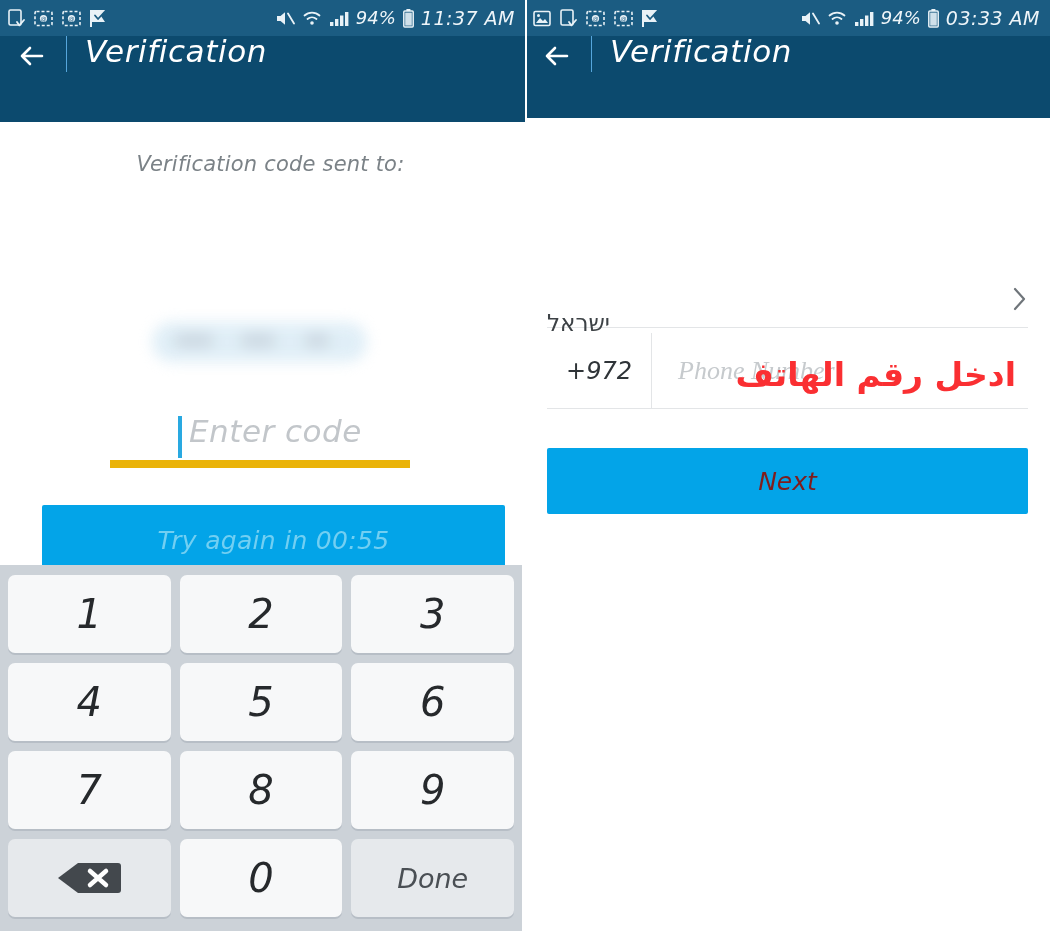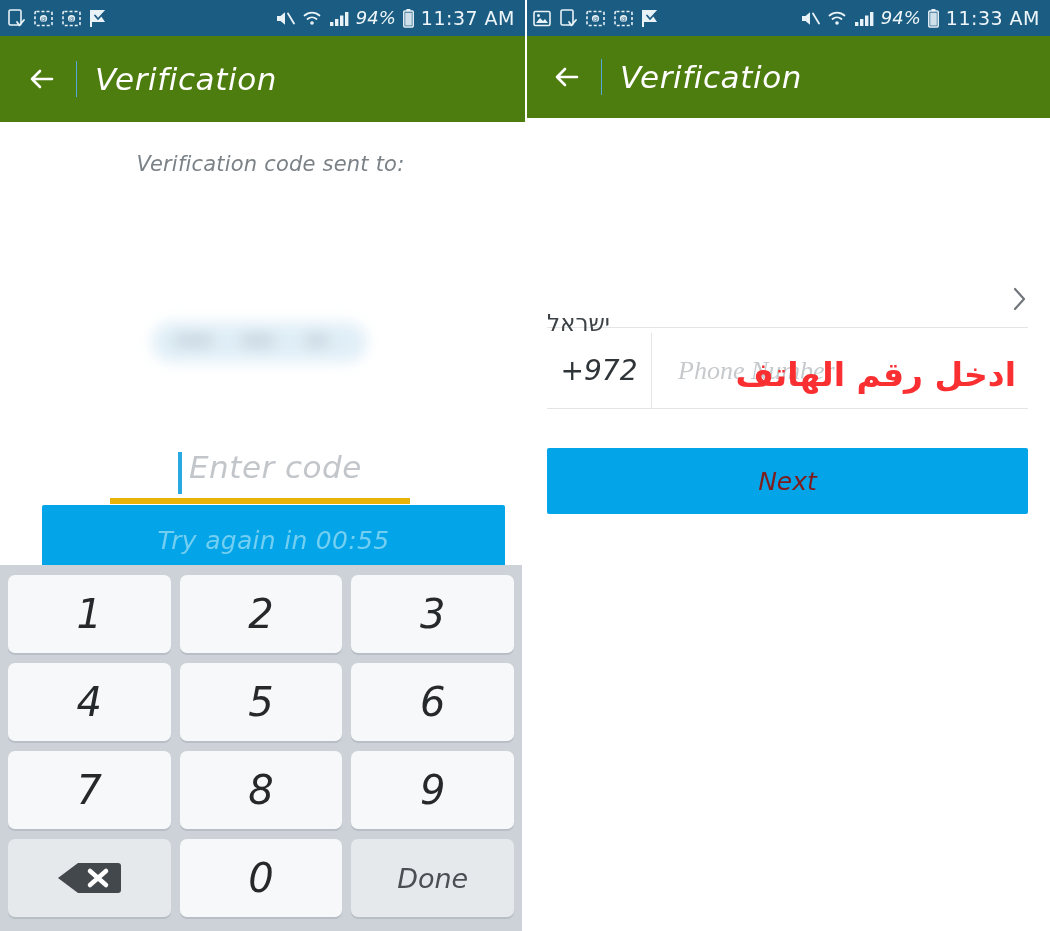--- a/index.html
+++ b/index.html
@@ -28,29 +28,29 @@
   
   .statusbar {
     position:relative; height:36px; background:#1b5c82; color:#e9f2f7;
     display:flex; align-items:center; padding:0 10px 0 8px;
   }
   .sb-left { display:flex; align-items:center; gap:9px; }
   .sb-right { margin-left:auto; display:flex; align-items:center; gap:7px; }
   .sb-icon { display:block; }
   .sb-text {
     font-family:"DejaVu Sans", sans-serif;
-    font-size:19px; letter-spacing:.5px; color:#eef5f9;
+    font-size:19px; font-style:italic; letter-spacing:.5px; color:#eef5f9;
     line-height:1; white-space:nowrap;
   }
   .sb-batt-num { font-size:18px; font-style:italic; letter-spacing:0px; }
 
   
   .appbar {
-    position:relative; height:86px; background:#4d7c0f;
-    display:flex; align-items:center; padding-left:22px;
+    position:relative; height:86px; background:#0c4a6e;
+    display:flex; padding-left:12px;
   }
   .appbar.r { height:82px; }
   .back-arrow { width:40px; height:40px; position:relative; flex:0 0 auto; }
   .divider-v { width:1px; height:36px; background:#56a6dc; margin:0 18px 0 14px; flex:0 0 auto; }
   .appbar-title {
     font-family:"DejaVu Sans", sans-serif;
     font-style:italic; font-size:31px; color:#ffffff; letter-spacing:.6px;
     line-height:1; white-space:nowrap;
   }
 
@@ -66,22 +66,21 @@
     background:#dfeef7; border-radius:22px;
     filter:blur(7px); opacity:.95;
   }
   .blurred-number .bdot { position:absolute; top:11px; height:15px; background:#b9c6cf; border-radius:8px; opacity:.55; }
   .bdot.b1 { left:22px; width:40px; }
   .bdot.b2 { left:88px; width:36px; }
   .bdot.b3 { left:152px; width:26px; }
 
   .code-field {
     position:absolute; left:110px; top:291px; width:300px; height:55px;
-    border-bottom:6px solid #eab308;
-    margin-top:36px;
+    border-bottom:8px solid #eab308;
   }
   .caret { position:absolute; left:68px; top:3px; width:4px; height:42px; background:#29a9e1; }
   .code-ph {
     position:absolute; left:79px; top:0px;
     font-family:"DejaVu Sans", sans-serif; font-style:italic;
     font-size:31px; color:#c2c6ca; letter-spacing:.5px;
   }
 
   .btn-blue {
     position:absolute; left:30px; top:383px; width:463px; height:71px;
@@ -124,21 +123,21 @@
     font-family:"DejaVu Sans", sans-serif; font-size:23px; color:#3d4246; direction:rtl;margin-top:48px;
   }
   .chev { margin-left:auto; width:16px; height:26px; position:relative; }
 
   .phone-row {
     position:absolute; left:22px; right:22px; top:215px; height:76px;
     display:flex; align-items:stretch; border-bottom:1px solid #e3e5e7;
   }
   .cc {
     width:105px; display:flex; align-items:center; justify-content:center;
-    font-family:"DejaVu Sans", sans-serif; font-style:italic; font-size:28px; color:#2f3438;
+    font-family:"DejaVu Sans", sans-serif; font-style:italic; font-size:24px; color:#2f3438;
     border-right:1px solid #e3e5e7;
   }
   .phone-ph {
     flex:1; display:flex; align-items:center; padding-left:26px;
     font-family:Liberation Serif, serif; font-style:italic; font-size:26px; color:#c6cacd;
   }
   .arabic-note {
     position:absolute; right:12px; top:22px;
     font-family:"DejaVu Sans", sans-serif; font-weight:bold;
     font-size:33px; color:#fa2f32; direction:rtl; white-space:nowrap;
@@ -299,21 +298,21 @@
             <rect x="6" y="9" width="3.4" height="7" fill="#e9f2f7"></rect>
             <rect x="11" y="5.5" width="3.4" height="10.5" fill="#e9f2f7"></rect>
             <rect x="16" y="2" width="3.4" height="14" fill="#e9f2f7"></rect>
           </svg>
         <span class="sb-text sb-batt-num">94%</span>
         <svg class="sb-icon" width="11" height="19" viewBox="0 0 11 19">
             <rect x="3.4" y="0" width="4" height="2" fill="#e9f2f7"></rect>
             <rect x="0.8" y="2" width="9.4" height="16" rx="1" fill="none" stroke="#e9f2f7" stroke-width="1.5"></rect>
             <rect x="2.2" y="3.6" width="6.6" height="13" fill="#cfe0ea"></rect>
           </svg>
-        <span class="sb-text">11:33 AM</span>
+        <span class="sb-text">03:33 AM</span>
       </div>
     </div>
 
     <div class="appbar r">
       <div class="back-arrow">
         <svg width="40" height="40" viewBox="0 0 40 40">
             <path d="M30 20 H10 M18 12 L10 20 L18 28" fill="none" stroke="#ffffff" stroke-width="2.6" stroke-linecap="round" stroke-linejoin="round"></path>
           </svg>
       </div>
       <div class="divider-v"></div>

